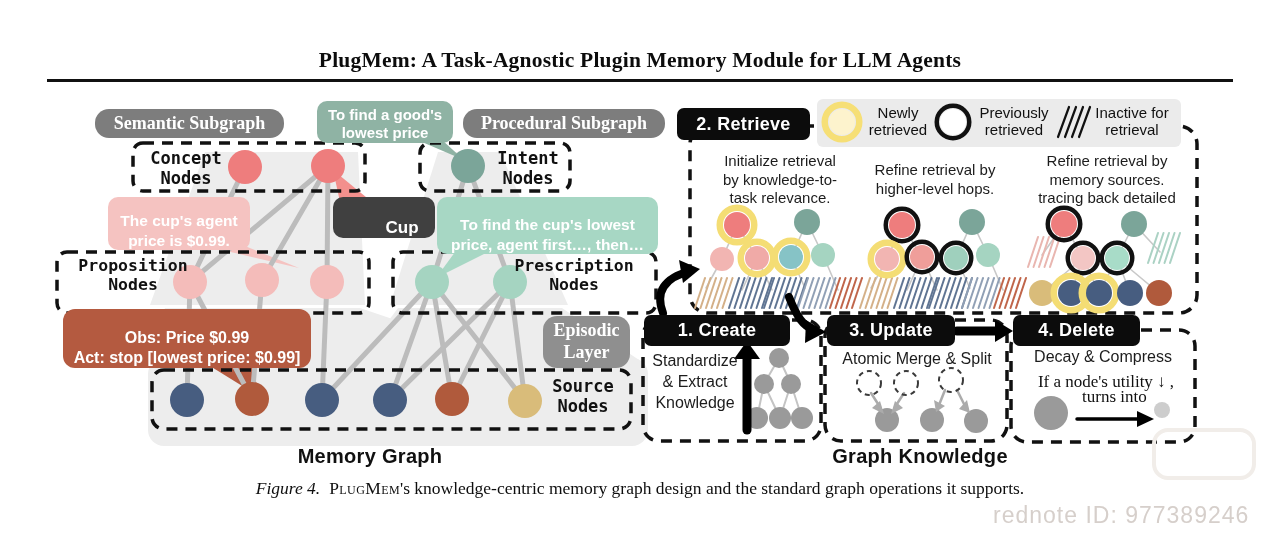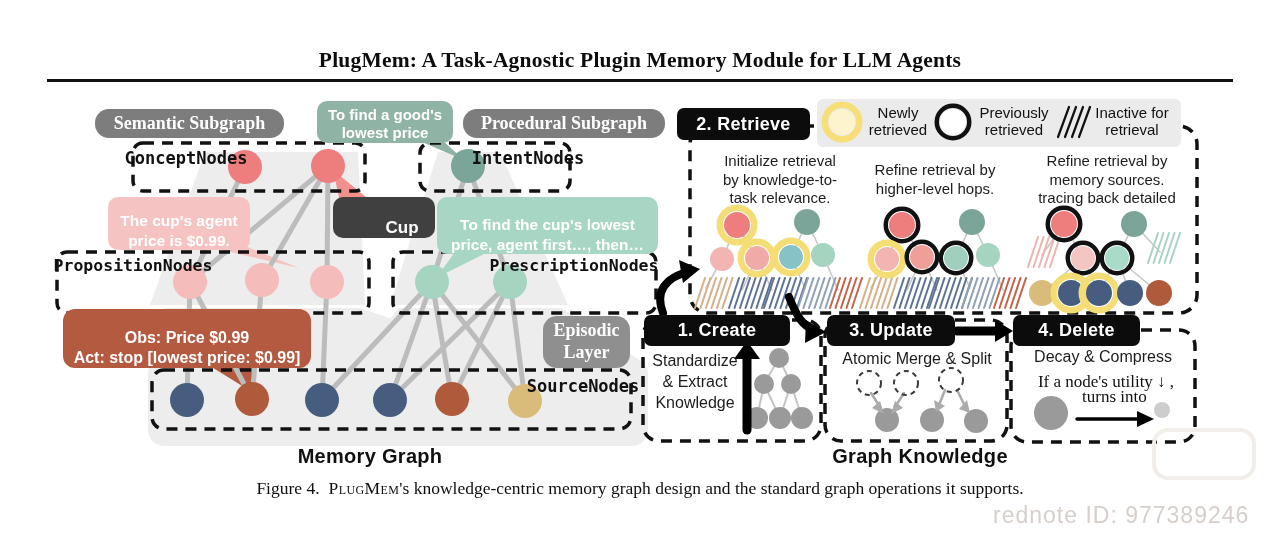--- a/index.html
+++ b/index.html
@@ -10,28 +10,28 @@
   .title{left:0;right:0;top:48px;text-align:center;font-family:"Liberation Serif",serif;
          font-weight:bold;font-size:21.5px;color:#0c0c0c;letter-spacing:.2px;}
   .hrule{left:47px;top:79px;width:1186px;height:2.5px;background:#111;}
   .glabel{background:#7d7d7d;color:#fff;font-family:"Liberation Serif",serif;font-weight:bold;
           font-size:18px;display:flex;align-items:center;justify-content:center;border-radius:14px;}
   .oplabel{background:#0c0c0c;color:#fff;font-weight:bold;font-size:18px;display:flex;
            align-items:center;justify-content:center;border-radius:7px;letter-spacing:.3px;}
   .bubble{color:#fff;border-radius:10px;display:flex;flex-direction:column;align-items:center;
           justify-content:flex-end;font-weight:bold;line-height:1.25;text-align:center;}
   .mono{font-family:"DejaVu Sans Mono",monospace;font-weight:bold;color:#111;text-align:center;
-        line-height:1.15;display:flex;flex-direction:row;justify-content:center;}
+        line-height:1.15;display:flex;flex-direction:column;justify-content:flex-start;}
   .desc{font-size:15px;color:#1c1c1c;text-align:center;line-height:1.24;}
   .serif{font-family:"Liberation Serif",serif;color:#111;}
   .sec{font-size:20px;font-weight:800;color:#101010;text-align:center;letter-spacing:.3px;}
   .legend-txt{font-size:15px;color:#111;text-align:center;line-height:1.15;}
   .caption{left:0;right:0;top:478px;text-align:center;font-family:"Liberation Serif",serif;
            font-size:17.5px;color:#0e0e0e;}
-  .caption .fig{margin-right:9px;}
+  .caption .fig{font-style:italic;margin-right:9px;}
   .caption .nm{font-variant:small-caps;letter-spacing:.4px;}
   .wmark{font-size:23px;color:#cfc7c2;letter-spacing:1px;opacity:.85;margin-top:28px;}
   .wlogo{border:4px solid #f1ede9;border-radius:16px;}
 </style>
 </head>
 <body>
 
 <div class="page">
 
   <svg id="diagram-svg" width="1280" height="554" viewBox="0 0 1280 554">

